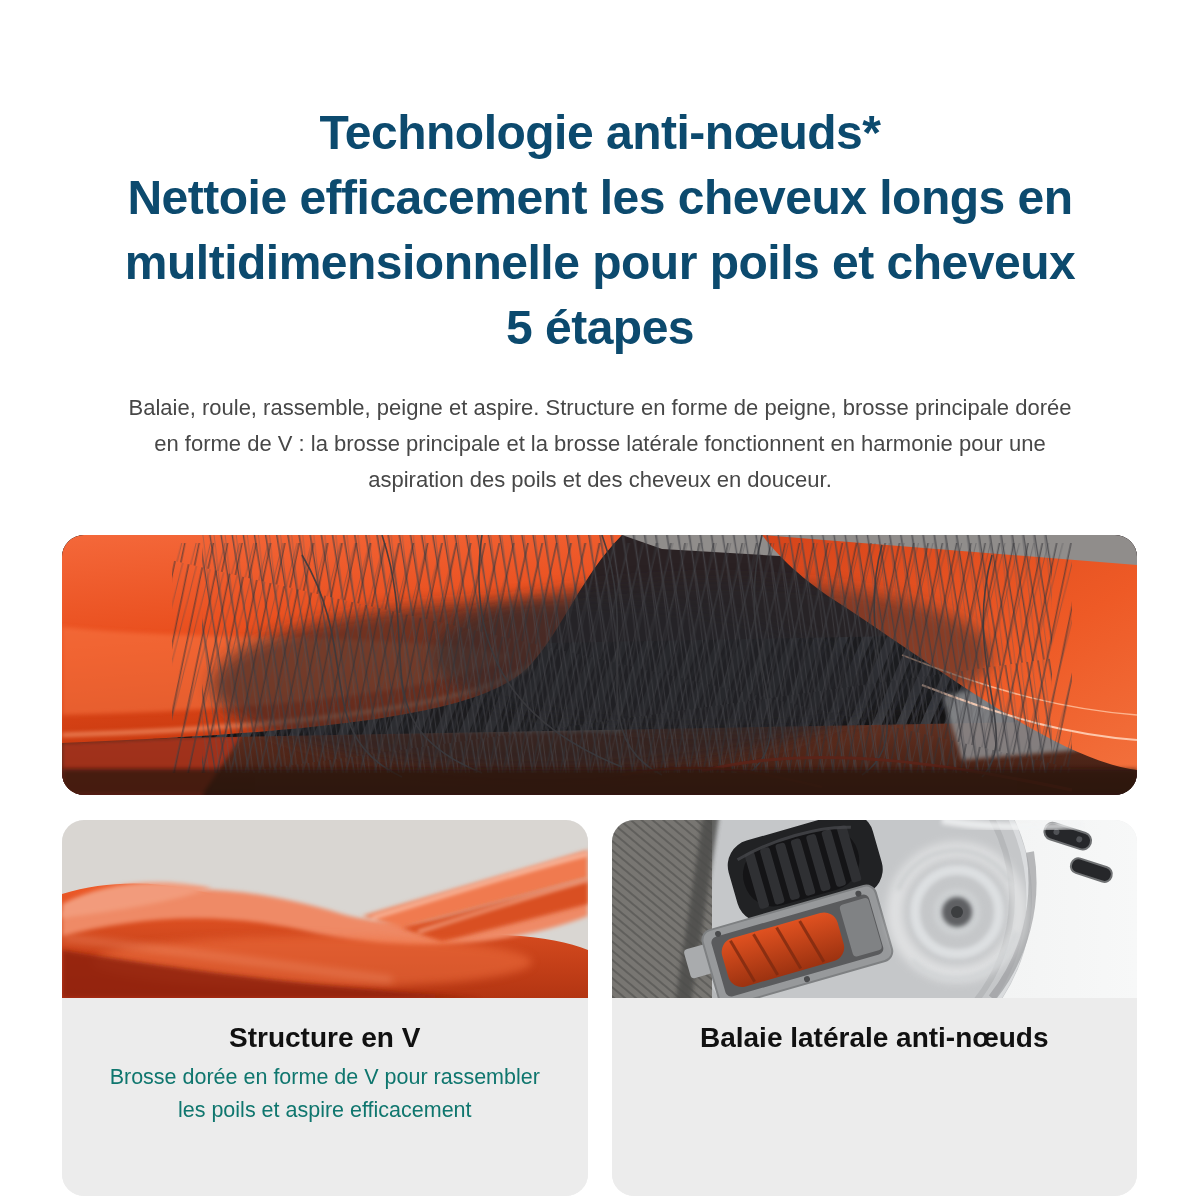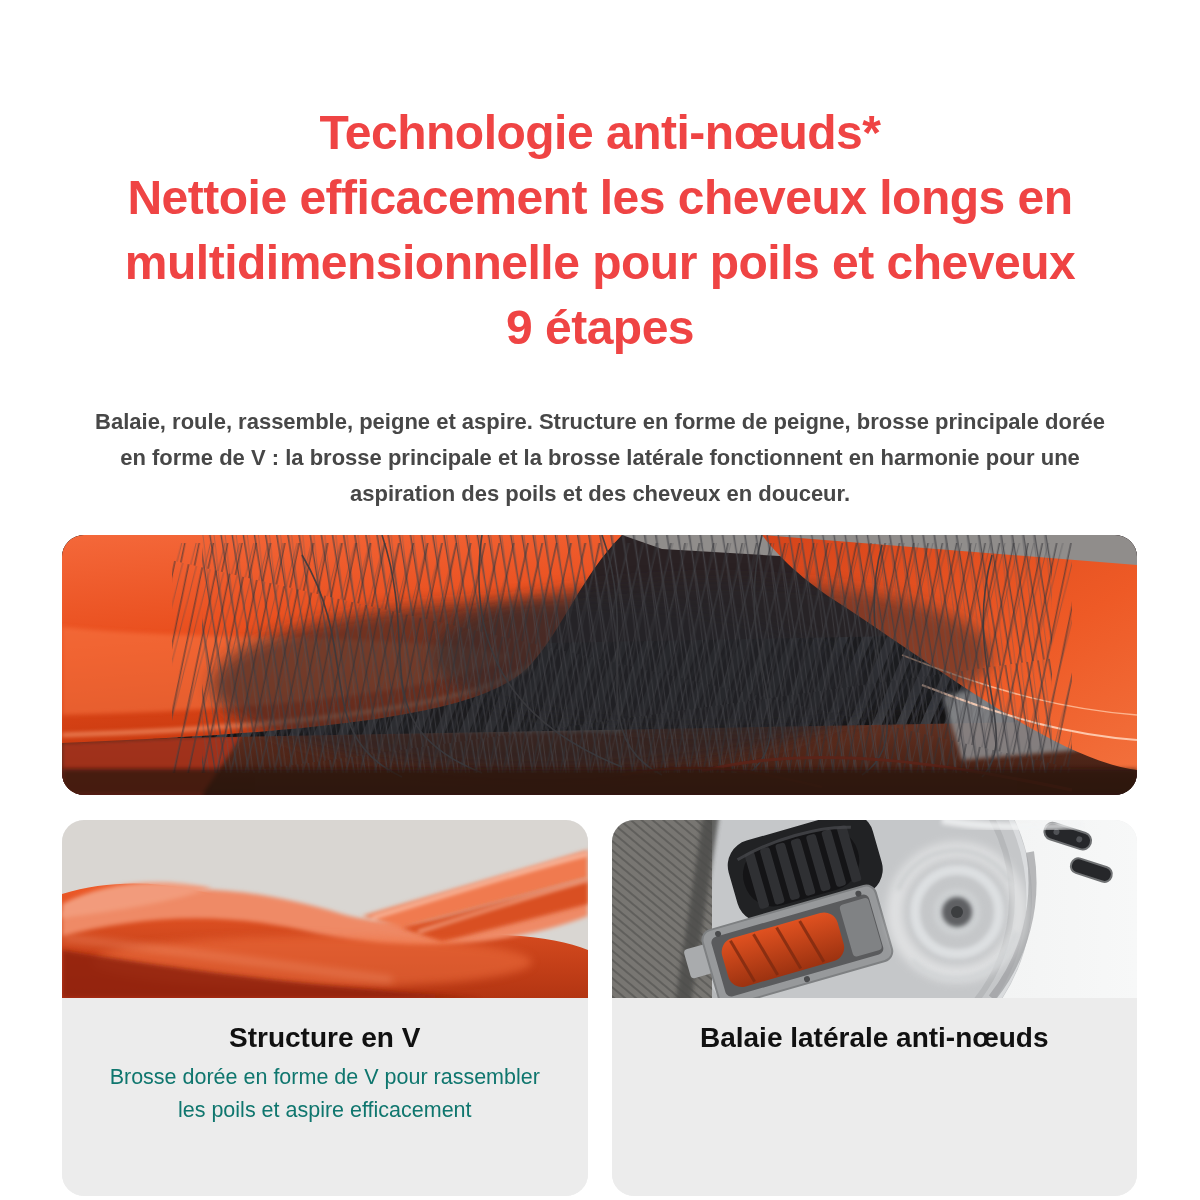--- a/index.html
+++ b/index.html
@@ -2,26 +2,26 @@
 <html><head>
 <meta charset="utf-8">
 <style>
   html,body{margin:0;padding:0;}
   body{
     width:1200px;height:1200px;background:#ffffff;position:relative;overflow:hidden;
     font-family:"Liberation Sans", sans-serif;
   }
   .headline{
     position:absolute;top:100px;left:0;width:1200px;text-align:center;
-    font-weight:bold;color:#ef4444;font-size:48px;line-height:65px;letter-spacing:-0.5px;
+    font-weight:bold;color:#0c4a6e;font-size:48px;line-height:65px;letter-spacing:-0.5px;
   }
   .headline .line{white-space:nowrap;}
   .subtitle{
-    position:absolute;top:404px;left:0;width:1200px;text-align:center;
-    color:#474747;font-size:22px;line-height:36px;font-weight:700;
+    position:absolute;top:390px;left:0;width:1200px;text-align:center;
+    color:#474747;font-size:22px;line-height:36px;font-weight:400;
   }
   .subtitle .line{white-space:nowrap;}
   .hero{
     position:absolute;left:62px;top:535px;width:1075px;height:260px;
     border-radius:22px;overflow:hidden;background:#2a2123;
   }
   .cards{
     position:absolute;left:62px;top:820px;width:1075px;height:376px;
     display:flex;gap:24px;
   }
@@ -39,21 +39,21 @@
   .card-body .line{white-space:nowrap;}
   svg{display:block;}
 </style>
 </head>
 <body>
 
 <div class="headline">
   <div class="line">Technologie anti-nœuds*</div>
   <div class="line">Nettoie efficacement les cheveux longs en</div>
   <div class="line">multidimensionnelle pour poils et cheveux</div>
-  <div class="line">9 étapes</div>
+  <div class="line">5 étapes</div>
 </div>
 
 <div class="subtitle">
   <div class="line">Balaie, roule, rassemble, peigne et aspire. Structure en forme de peigne, brosse principale dorée</div>
   <div class="line">en forme de V : la brosse principale et la brosse latérale fonctionnent en harmonie pour une</div>
   <div class="line">aspiration des poils et des cheveux en douceur.</div>
 </div>
 
 <div class="hero">
   <svg width="1075" height="260" viewBox="0 0 1075 260">

